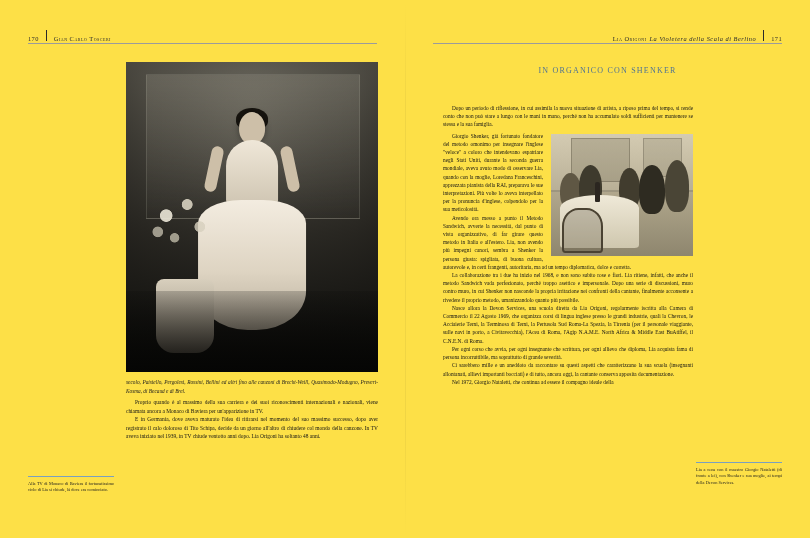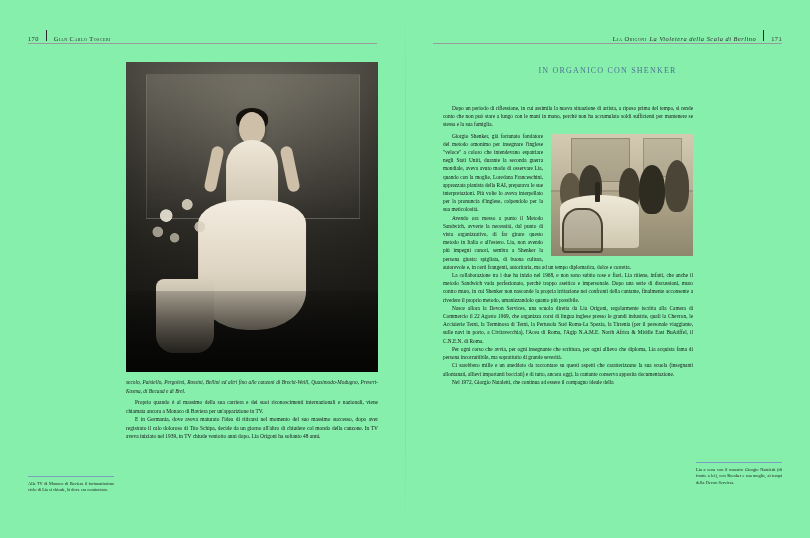--- a/index.html
+++ b/index.html
@@ -20,21 +20,21 @@
     width: 810px;
     height: 538px;
     background: #ffffff;
     display: flex;
   }
 
   .page {
     position: relative;
     width: 405px;
     height: 538px;
-    background: #86efac;
+    background: #fde047;
     box-sizing: border-box;
   }
 
   .page-left  { padding: 0; }
   .page-right { padding: 0; }
 
   
   .runhead {
     position: absolute;
     top: 28px;

